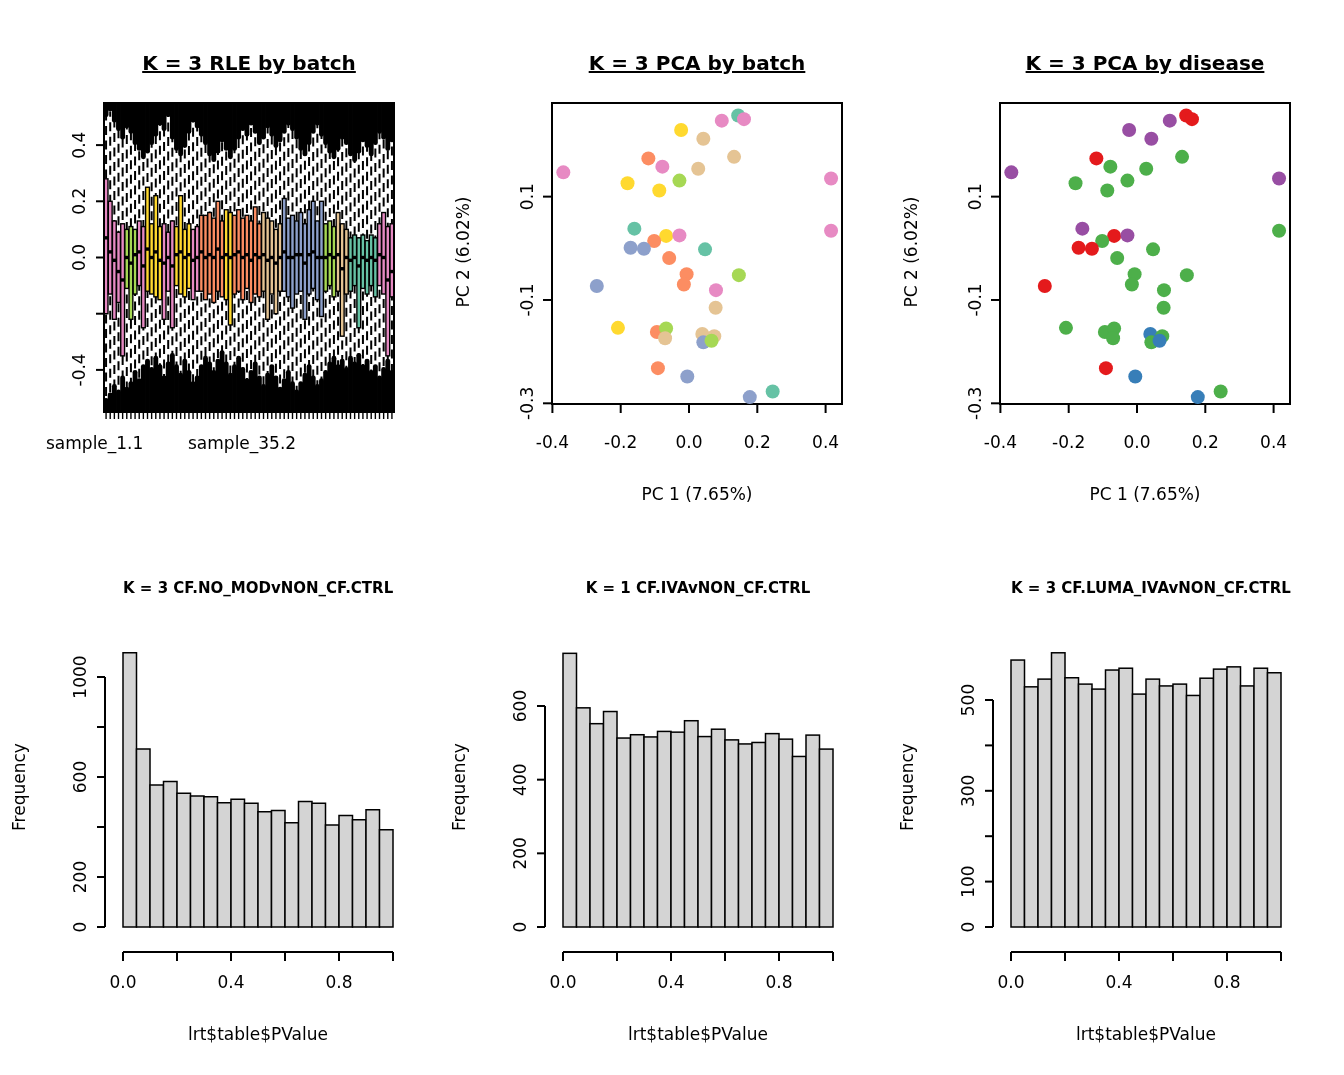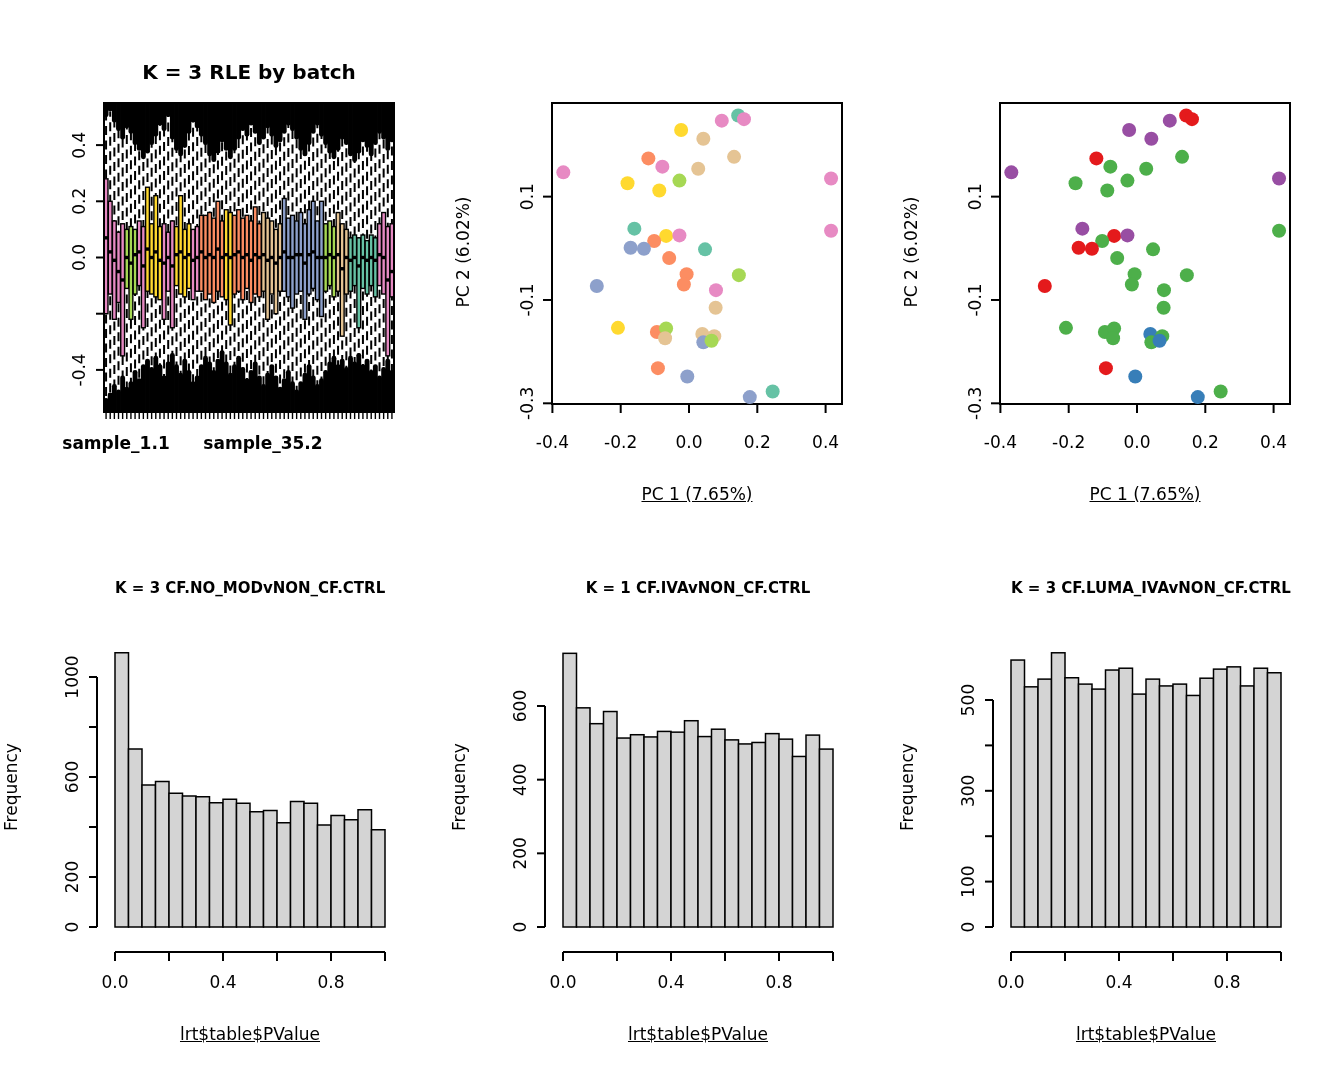--- a/index.html
+++ b/index.html
@@ -1,32 +1,32 @@
 <!DOCTYPE html>
 <html><head>
 <meta charset="utf-8">
 <style>
   html,body{margin:0;padding:0;background:#ffffff;}
   body{width:1344px;height:1075px;overflow:hidden;position:relative;
        font-family:"DejaVu Sans","Liberation Sans",sans-serif;color:#000;}
   .panel{position:absolute;width:448px;height:538px;}
   #p0{left:0;top:0}#p1{left:448px;top:0}#p2{left:896px;top:0}
-  #p3{left:0;top:537px}#p4{left:448px;top:537px}#p5{left:896px;top:537px}
+  #p3{left:8px;top:537px}#p4{left:448px;top:537px}#p5{left:896px;top:537px}
   svg.plot{position:absolute;left:0;top:0;overflow:visible;}
   .title{position:absolute;text-align:center;font-weight:bold;white-space:nowrap;}
-  .t1{font-size:20px;top:60px;left:104px;width:290px;}
+  .t1{font-size:20px;top:51px;left:104px;width:290px;text-decoration:underline;}
   .t2{font-size:15px;top:42px;left:115px;width:270px;}
-  .xlab{position:absolute;font-size:17px;text-align:center;white-space:nowrap;text-decoration:underline;}
+  .xlab{position:absolute;font-size:17px;text-align:center;white-space:nowrap;}
   .xlab.pca{top:484px;left:104px;width:290px;}
   .xlab.hist{top:487px;left:115px;width:270px;}
   .vlab{position:absolute;font-size:17px;text-align:center;width:300px;white-space:nowrap;
         transform:rotate(-90deg);}
   .vlab.pca{left:-135px;top:242px;}
   .vlab.hist{left:-139px;top:240px;}
-  .slab{position:absolute;font-size:17px;top:433px;text-align:center;white-space:nowrap;font-weight:bold;}
+  .slab{position:absolute;font-size:17px;top:433px;text-align:left;white-space:nowrap;}
   .slab.s1{left:46px;width:140px;}
   .slab.s2{left:188px;width:150px;}
 </style>
 </head>
 <body>
 
 <div class="panel" id="p0">
   <div class="title t1">K = 3 RLE by batch</div>
   <svg class="plot" width="448" height="538">
       <defs>
@@ -466,20 +466,21 @@
       <line x1="379.5" y1="412" x2="379.5" y2="419" stroke="#000000" stroke-width="1.4"></line>
       <line x1="383.64285714285717" y1="412" x2="383.64285714285717" y2="419" stroke="#000000" stroke-width="1.4"></line>
       <line x1="387.78571428571433" y1="412" x2="387.78571428571433" y2="419" stroke="#000000" stroke-width="1.4"></line>
       <line x1="391.92857142857144" y1="412" x2="391.92857142857144" y2="419" stroke="#000000" stroke-width="1.4"></line>
     </svg>
   <div class="slab s1">sample_1.1</div>
   <div class="slab s2">sample_35.2</div>
 </div>
 
 <div class="panel" id="p1">
+  <div class="title t1">K = 3 PCA by batch</div>
   <svg class="plot" width="448" height="538">
       <rect x="104" y="103" width="290" height="301" fill="none" stroke="#000000" stroke-width="2"></rect>
       <line x1="104.4" y1="404" x2="104.4" y2="413" stroke="#000000" stroke-width="2"></line>
       <text x="104.4" y="448" font-size="17" font-family="DejaVu Sans, Liberation Sans, sans-serif" fill="#000000" text-anchor="middle">-0.4</text>
       <line x1="172.7" y1="404" x2="172.7" y2="413" stroke="#000000" stroke-width="2"></line>
       <text x="172.7" y="448" font-size="17" font-family="DejaVu Sans, Liberation Sans, sans-serif" fill="#000000" text-anchor="middle">-0.2</text>
       <line x1="241" y1="404" x2="241" y2="413" stroke="#000000" stroke-width="2"></line>
       <text x="241" y="448" font-size="17" font-family="DejaVu Sans, Liberation Sans, sans-serif" fill="#000000" text-anchor="middle">0.0</text>
       <line x1="309.3" y1="404" x2="309.3" y2="413" stroke="#000000" stroke-width="2"></line>
       <text x="309.3" y="448" font-size="17" font-family="DejaVu Sans, Liberation Sans, sans-serif" fill="#000000" text-anchor="middle">0.2</text>
@@ -531,20 +532,21 @@
       <circle cx="209.9235" cy="368.17440000000005" r="7" fill="#FC8D62"></circle>
       <circle cx="239.2925" cy="376.4416" r="7" fill="#8DA0CB"></circle>
       <circle cx="301.787" cy="397.1096" r="7" fill="#8DA0CB"></circle>
       <circle cx="324.6675" cy="391.42590000000007" r="7" fill="#66C2A5"></circle>
     </svg>
   <div class="xlab pca">PC 1 (7.65%)</div>
   <div class="vlab pca">PC 2 (6.02%)</div>
 </div>
 
 <div class="panel" id="p2">
+  <div class="title t1">K = 3 PCA by disease</div>
   <svg class="plot" width="448" height="538">
       <rect x="104" y="103" width="290" height="301" fill="none" stroke="#000000" stroke-width="2"></rect>
       <line x1="104.4" y1="404" x2="104.4" y2="413" stroke="#000000" stroke-width="2"></line>
       <text x="104.4" y="448" font-size="17" font-family="DejaVu Sans, Liberation Sans, sans-serif" fill="#000000" text-anchor="middle">-0.4</text>
       <line x1="172.7" y1="404" x2="172.7" y2="413" stroke="#000000" stroke-width="2"></line>
       <text x="172.7" y="448" font-size="17" font-family="DejaVu Sans, Liberation Sans, sans-serif" fill="#000000" text-anchor="middle">-0.2</text>
       <line x1="241" y1="404" x2="241" y2="413" stroke="#000000" stroke-width="2"></line>
       <text x="241" y="448" font-size="17" font-family="DejaVu Sans, Liberation Sans, sans-serif" fill="#000000" text-anchor="middle">0.0</text>
       <line x1="309.3" y1="404" x2="309.3" y2="413" stroke="#000000" stroke-width="2"></line>
       <text x="309.3" y="448" font-size="17" font-family="DejaVu Sans, Liberation Sans, sans-serif" fill="#000000" text-anchor="middle">0.2</text>

